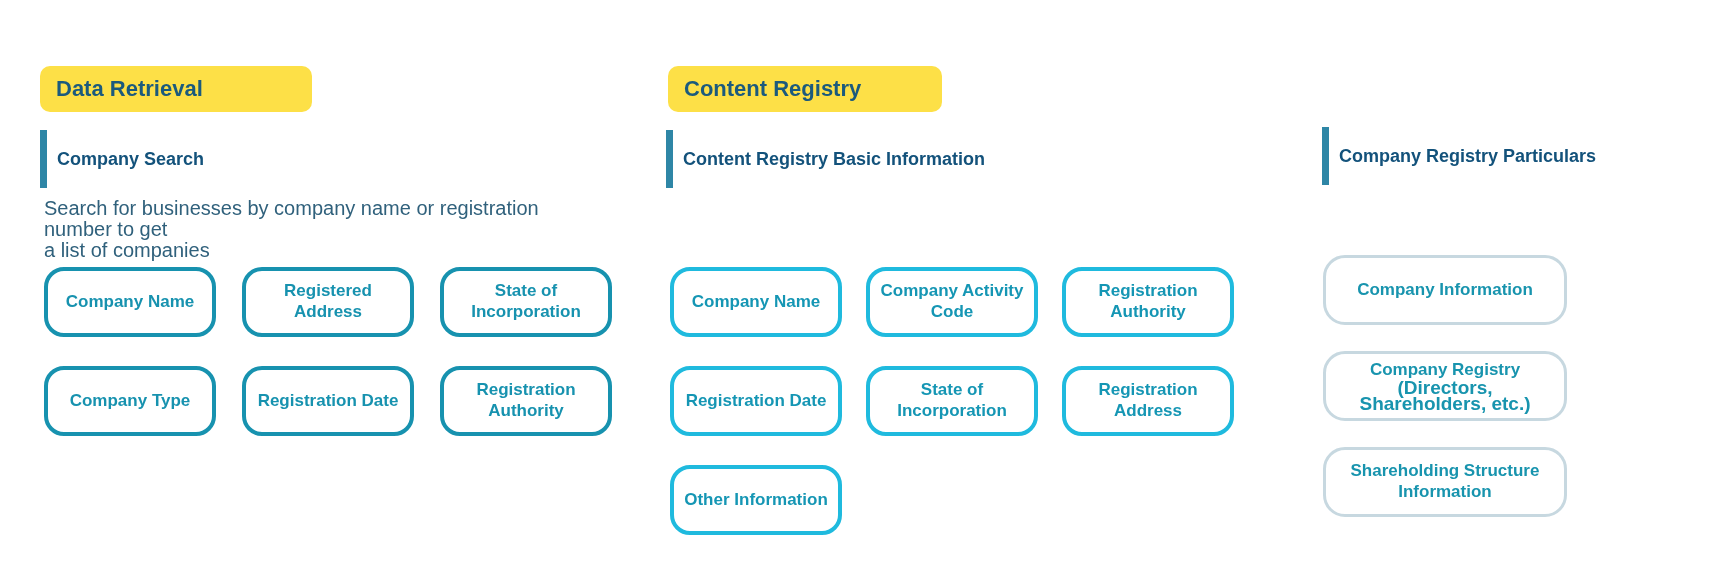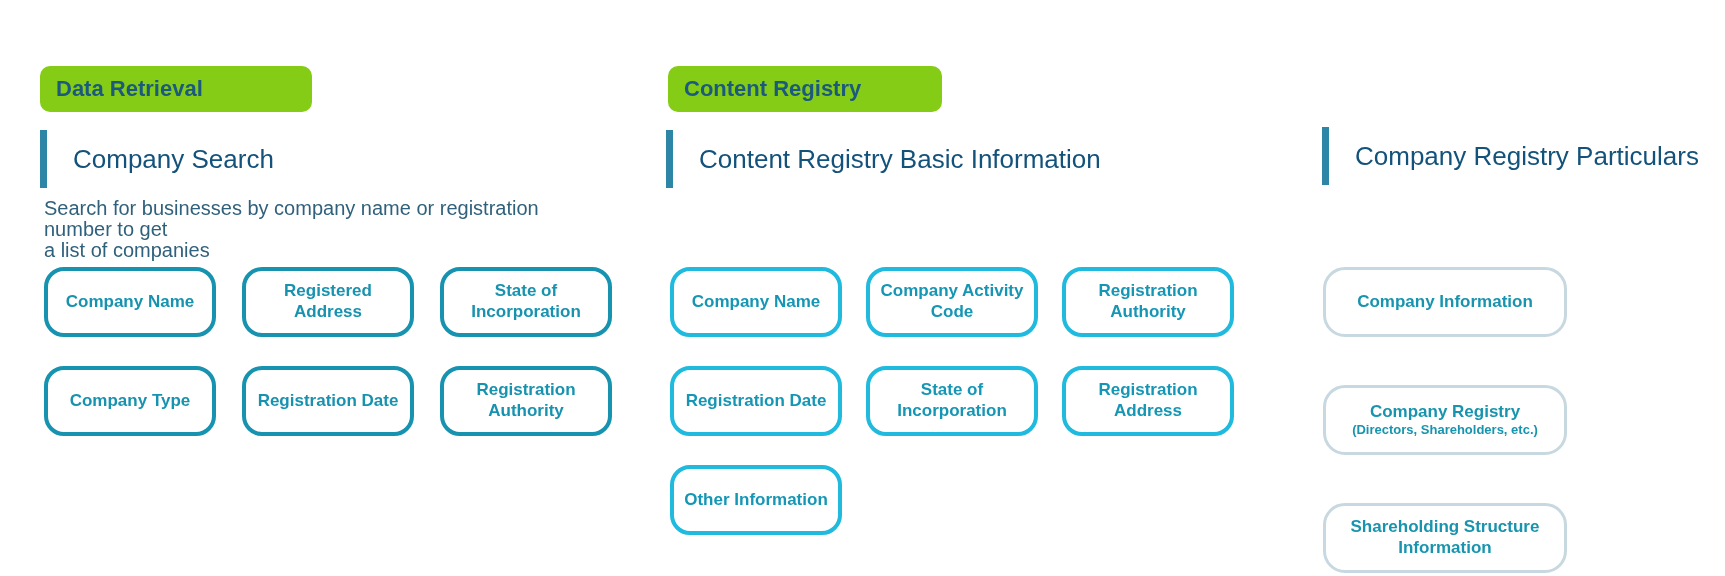--- a/index.html
+++ b/index.html
@@ -2,54 +2,54 @@
 <html><head>
 <meta charset="utf-8">
 <style>
   * { margin:0; padding:0; box-sizing:border-box; }
   html,body { background:#ffffff; }
   body { font-family:"Liberation Sans", sans-serif; }
   .canvas { position:relative; width:1725px; height:576px; background:#ffffff; overflow:hidden; }
 
   .header-chip {
     position:absolute; top:66px; height:46px;
-    background:#84cc16; border-radius:10px;
+    background:#fde047; border-radius:10px;
     display:flex; align-items:center; padding:0 16px;
     font-weight:bold; font-size:22px; color:#1b5a7d;
   }
   #dr-header { left:40px; width:272px; }
   #cr-header { left:668px; width:274px; }
 
   .sec-title { position:absolute; display:flex; align-items:center; gap:10px; height:58px; }
   .sec-title .bar { width:7px; height:58px; background:#2e86a6; flex:none; }
-  .sec-title .txt { font-weight:normal; font-size:26px; color:#13527b; white-space:nowrap;margin-left:16px; }
+  .sec-title .txt { font-weight:bold; font-size:18px; color:#13527b; white-space:nowrap; }
   #t1 { left:40px; top:130px; }
   #t2 { left:666px; top:130px; }
   #t3 { left:1322px; top:127px; }
 
   .desc {
     position:absolute; left:44px; top:198px; width:540px;
     font-size:20px; line-height:21px; color:#30617c; white-space:pre-line;
   }
 
   .pills { position:absolute; display:grid; }
   #p1 { left:44px;  top:267px; grid-template-columns:repeat(3,172px); column-gap:26px; row-gap:29px; grid-auto-rows:70px; }
   #p2 { left:670px; top:267px; grid-template-columns:repeat(3,172px); column-gap:24px; row-gap:29px; grid-auto-rows:70px; }
-  #p3 { left:1323px; top:267px; grid-template-columns:244px; row-gap:48px; grid-auto-rows:70px; }
+  #p3 { left:1323px; top:255px; grid-template-columns:244px; row-gap:26px; grid-auto-rows:70px; }
 
   .pill {
     display:flex; flex-direction:column; align-items:center; justify-content:center;
     text-align:center; border-radius:20px;
     font-weight:bold; font-size:17px; line-height:1.22; white-space:pre-line;
     padding:0 6px;
   }
   .s1 { border:4px solid #1792af; color:#1792af; }
   .s2 { border:4px solid #1fbade; color:#1596b4; }
   .s3 { border:3px solid #c7d8e0; color:#1894ae; border-radius:22px; }
-  .pill .sub { font-size:13px; line-height:16px; font-weight:bold; }
+  .pill .sub { font-size:19px; line-height:16px; font-weight:bold; }
 </style>
 </head>
 <body>
 
 <div class="canvas">
 
   <div class="header-chip" id="dr-header">
     <span>Data Retrieval</span>
   </div>
   <div class="header-chip" id="cr-header">

